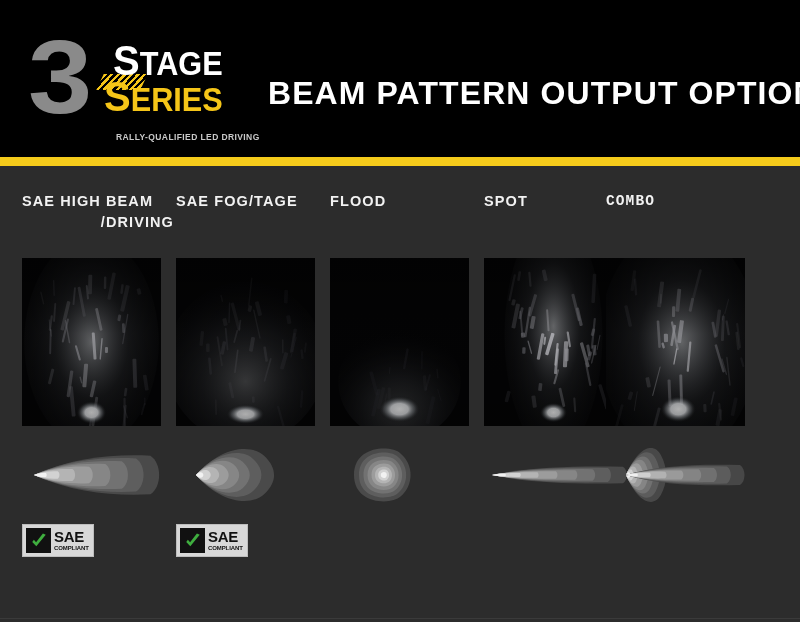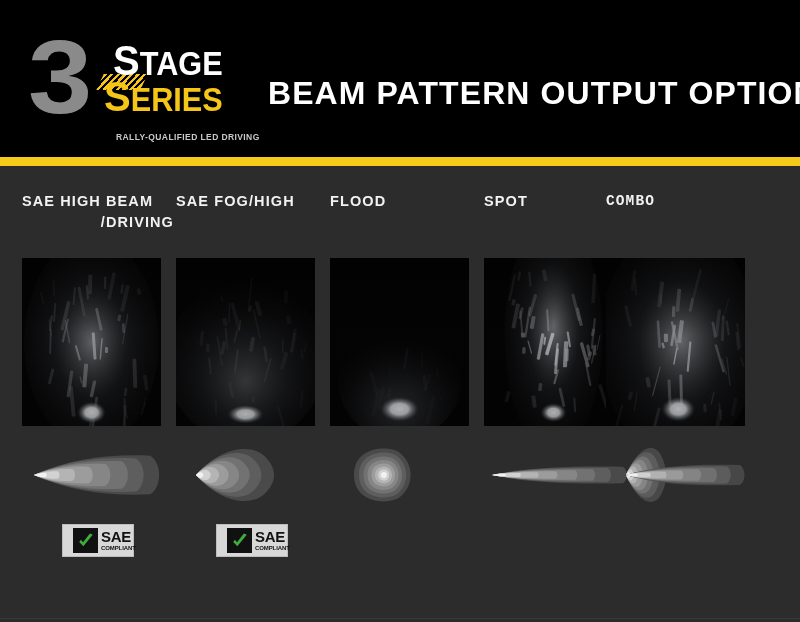--- a/index.html
+++ b/index.html
@@ -172,22 +172,21 @@
     position: absolute;
     left: 6px;
     top: 358px;
     width: 72px;
     height: 33px;
     background: #d8d8d8;
     border: 1px solid #bdbdbd;
     box-sizing: border-box;
     display: flex;
     align-items: center;
-    padding: 10px;
-    margin-left: 40px;
+    padding: 3px;
   }
   .badge-box {
     width: 25px;
     height: 25px;
     background: #111111;
     display: flex;
     align-items: center;
     justify-content: center;
     flex: none;
   }
@@ -354,21 +353,21 @@
               <path d="M3 13.2 L8.4 19 L21 3.6 L17.2 2 L8.1 13.6 L5.2 10.2 Z" fill="#3fae3f"></path>
             </svg>
           </div>
           <div class="badge-text">
             <span class="badge-sae">SAE</span>
             <span class="badge-compliant">COMPLIANT</span>
           </div>
         </div>
       </div>
       <div class="col" style="left: 170px;">
-        <div class="col-label"><span>SAE FOG/HIGH</span></div>
+        <div class="col-label"><span>SAE FOG/TAGE</span></div>
         <div class="photo" title="night road illuminated by SAE fog wide pattern">
           <svg width="139" height="168" viewBox="0 0 139 168">
     <defs>
       <radialGradient id="colg2" cx="50%" cy="62%" r="72%">
         <stop offset="0%" stop-color="#cfd2d6" stop-opacity="0.33"></stop>
         <stop offset="38%" stop-color="#6a6e74" stop-opacity="0.20"></stop>
         <stop offset="100%" stop-color="#000000" stop-opacity="0"></stop>
       </radialGradient>
       <radialGradient id="hotg2" cx="50%" cy="50%" r="50%">
         <stop offset="0%" stop-color="#ffffff" stop-opacity="1"></stop>

